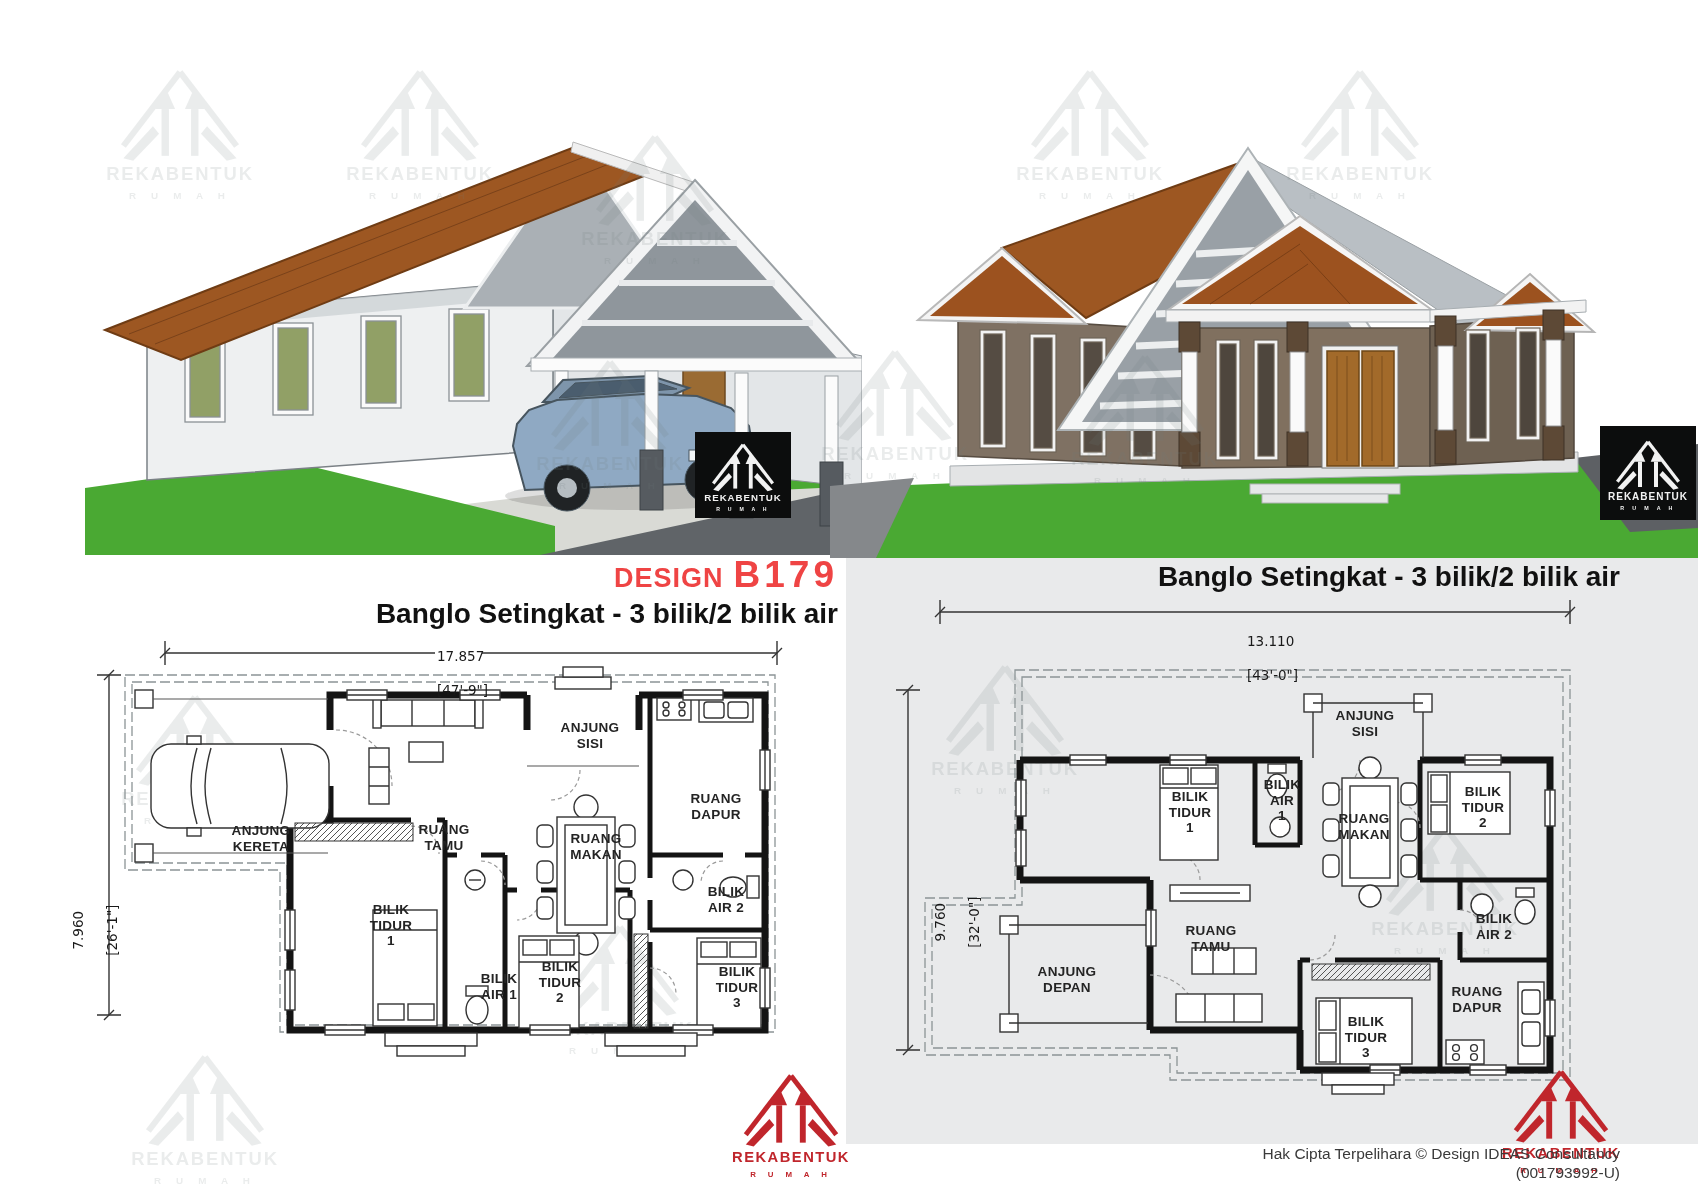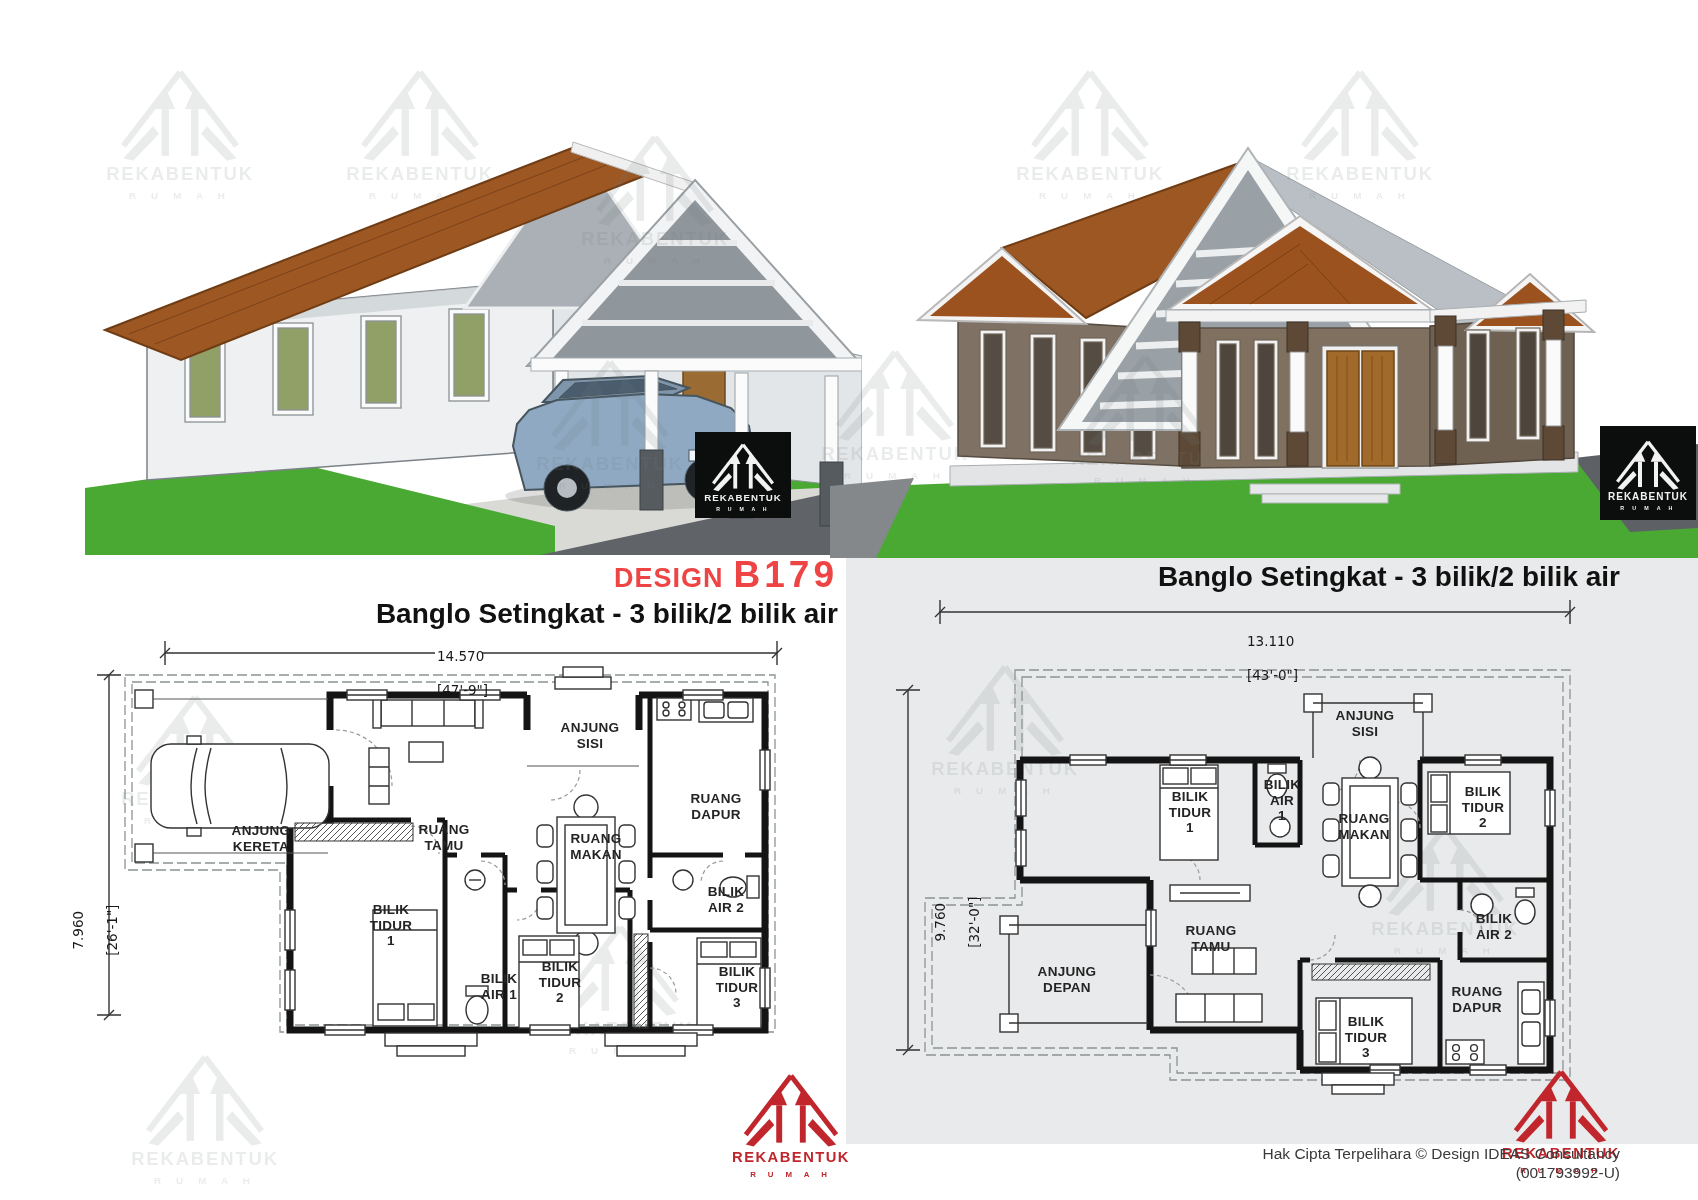--- a/index.html
+++ b/index.html
@@ -612,21 +612,21 @@
 TAMU</div>
   <div class="room-label" style="left:1366px;top:1037px">BILIK
 TIDUR
 3</div>
   <div class="room-label" style="left:1477px;top:1000px">RUANG
 DAPUR</div>
   <div class="room-label" style="left:1494px;top:927px">BILIK
 AIR 2</div>
 
   <div class="dim" style="left:437px;top:631px">
-    <span>14.570</span>
+    <span>17.857</span>
     <span>[47'-9"]</span>
   </div>
   <div class="dim dim-v" style="left:50px;top:888px">
     <span>7.960</span>
     <span>[26'-1"]</span>
   </div>
   <div class="dim" style="left:1247px;top:616px">
     <span>13.110</span>
     <span>[43'-0"]</span>
   </div>

